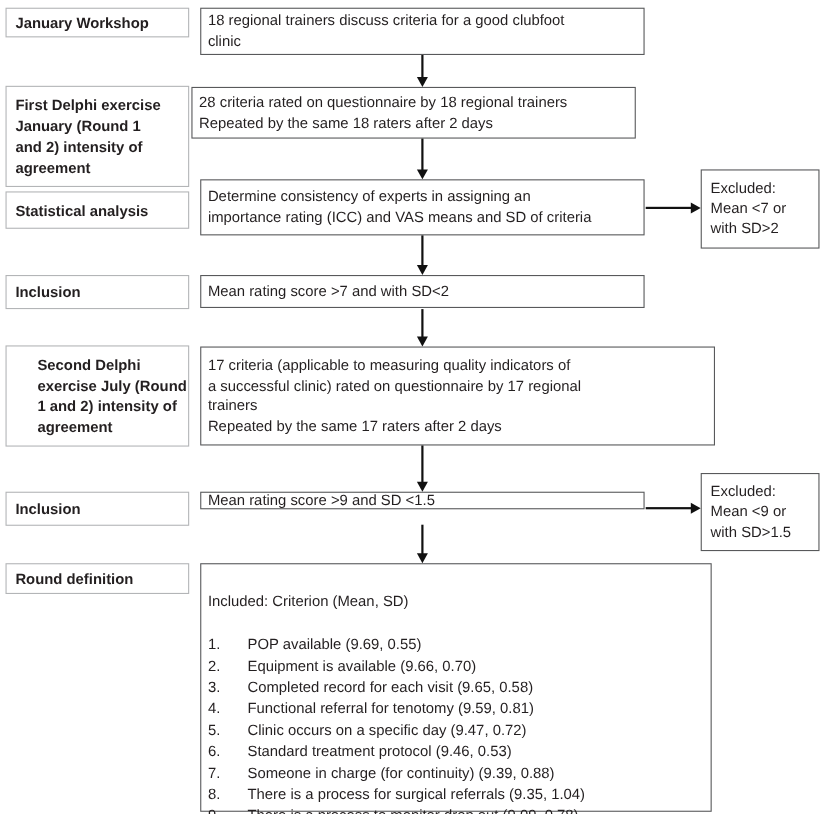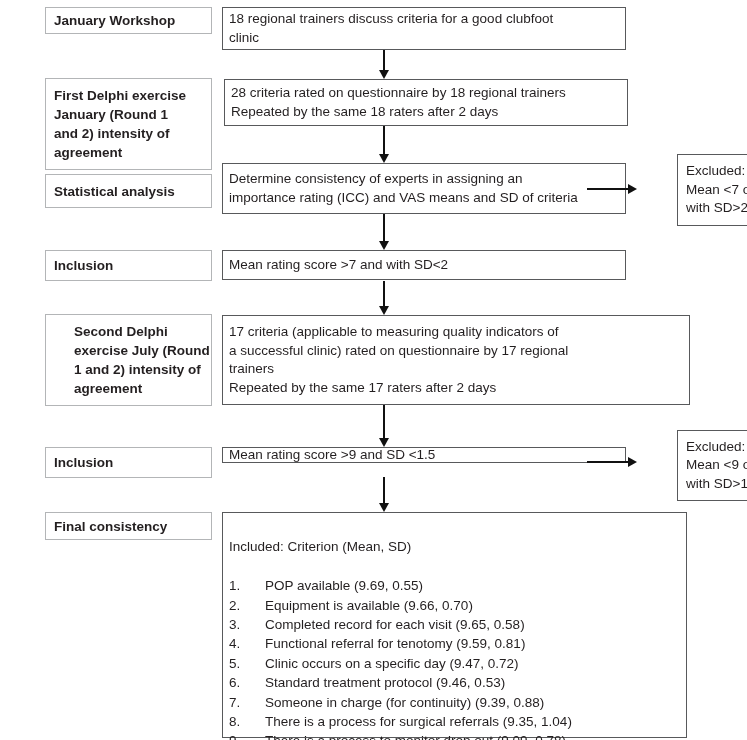--- a/index.html
+++ b/index.html
@@ -3,21 +3,21 @@
 <meta charset="utf-8">
 <style>
   html,body{margin:0;padding:0;background:#ffffff;}
   .canvas{
     position:relative;width:747px;height:740px;background:#ffffff;
     font-family:"Liberation Sans",sans-serif;color:#231f20;overflow:hidden;
   }
   .box{
     position:absolute;box-sizing:border-box;background:#ffffff;
     white-space:pre-line;font-size:13.5px;line-height:18.5px;
-    display:flex;align-items:center;text-align:left;margin-left:40px;
+    display:flex;align-items:center;text-align:left;
   }
   .lbl{border:1px solid #b3b5b7;font-weight:bold;padding-left:8px;line-height:19px;}
   .step{border:1.5px solid #58595b;padding-left:6px;padding-right:6px;}
   .exc{border:1.5px solid #58595b;padding-left:8px;padding-right:4px;}
   .finalbox{border:1.5px solid #58595b;display:block;padding:5px 8px 0 6px;line-height:19.4px;}
   .fitem{display:flex;}
   .fitem .num{width:36px;flex:none;}
   .varrow{position:absolute;width:2px;background:#111111;}
   .varrow::after{
     content:"";position:absolute;left:-4px;bottom:-8px;width:0;height:0;
@@ -41,25 +41,25 @@
 January (Round 1
 and 2) intensity of
 agreement</div>
   <div class="box lbl" style="left:5px;top:174px;width:167px;height:34px;">Statistical analysis</div>
   <div class="box lbl" style="left:5px;top:250px;width:167px;height:31px;">Inclusion</div>
   <div class="box lbl" style="left:5px;top:314px;width:167px;height:92px;padding-left:28px;">Second Delphi
 exercise July (Round
 1 and 2) intensity of
 agreement</div>
   <div class="box lbl" style="left:5px;top:447px;width:167px;height:31px;">Inclusion</div>
-  <div class="box lbl" style="left:5px;top:512px;width:167px;height:28px;">Final consistency</div>
+  <div class="box lbl" style="left:5px;top:512px;width:167px;height:28px;">Round definition</div>
 
   <div class="box step" style="left:182px;top:7px;width:404px;height:43px;">18 regional trainers discuss criteria for a good clubfoot
 clinic</div>
-  <div class="box step" style="left:184px;top:79px;width:404px;height:47px;">28 criteria rated on questionnaire by 18 regional trainers
+  <div class="box step" style="left:174px;top:79px;width:404px;height:47px;">28 criteria rated on questionnaire by 18 regional trainers
 Repeated by the same 18 raters after 2 days</div>
   <div class="box step" style="left:182px;top:163px;width:404px;height:51px;">Determine consistency of experts in assigning an
 importance rating (ICC) and VAS means and SD of criteria</div>
   <div class="box step" style="left:182px;top:250px;width:404px;height:30px;">Mean rating score &gt;7 and with SD&lt;2</div>
   <div class="box step" style="left:182px;top:315px;width:468px;height:90px;">17 criteria (applicable to measuring quality indicators of
 a successful clinic) rated on questionnaire by 17 regional
 trainers
 Repeated by the same 17 raters after 2 days</div>
   <div class="box step" style="left:182px;top:447px;width:404px;height:16px;">Mean rating score &gt;9 and SD &lt;1.5</div>
 

